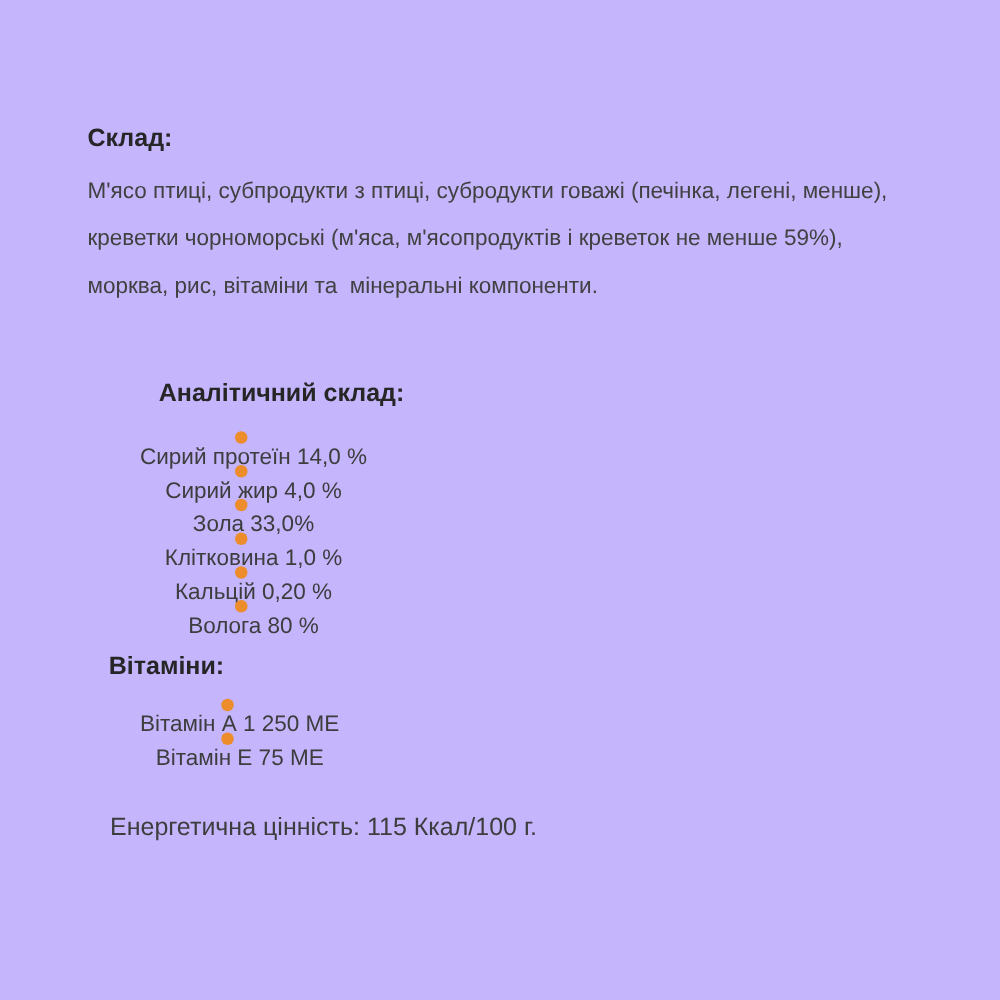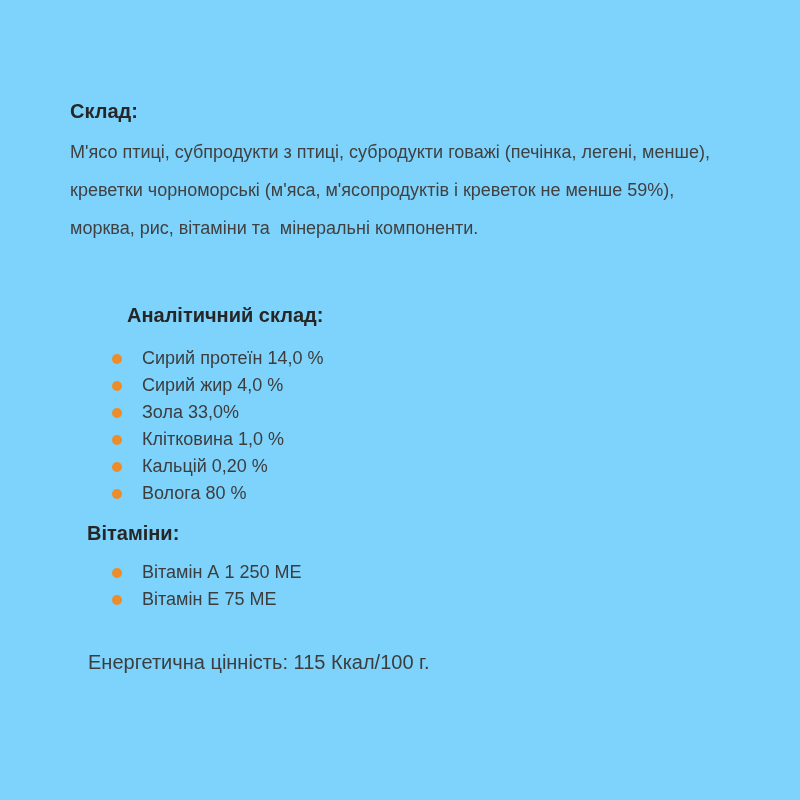--- a/index.html
+++ b/index.html
@@ -4,21 +4,21 @@
 <style>
   html, body {
     margin: 0;
     padding: 0;
     background: #ffffff;
   }
   .page {
     position: relative;
     width: 800px;
     height: 800px;
-    background: #7dd3fc;
+    background: #c4b5fd;
     font-family: "Liberation Sans", "DejaVu Sans", sans-serif;
     color: #3e3e3e;
     overflow: hidden;
   }
   .heading {
     position: absolute;
     font-size: 20px;
     line-height: 24px;
     font-weight: 700;
     color: #262626;
@@ -49,20 +49,21 @@
   #analytical-list { top: 345px; }
   #vitamins-list   { top: 559px; }
 
   .bullet-list li {
     display: flex;
     align-items: center;
     height: 27px;
     font-size: 18px;
     color: #3d3d3d;
     white-space: pre;
+    flex-direction: column;
   }
   .bullet {
     flex: 0 0 auto;
     width: 10px;
     height: 10px;
     border-radius: 50%;
     background: #ec8c2a;
     margin-right: 20px;
   }
 

